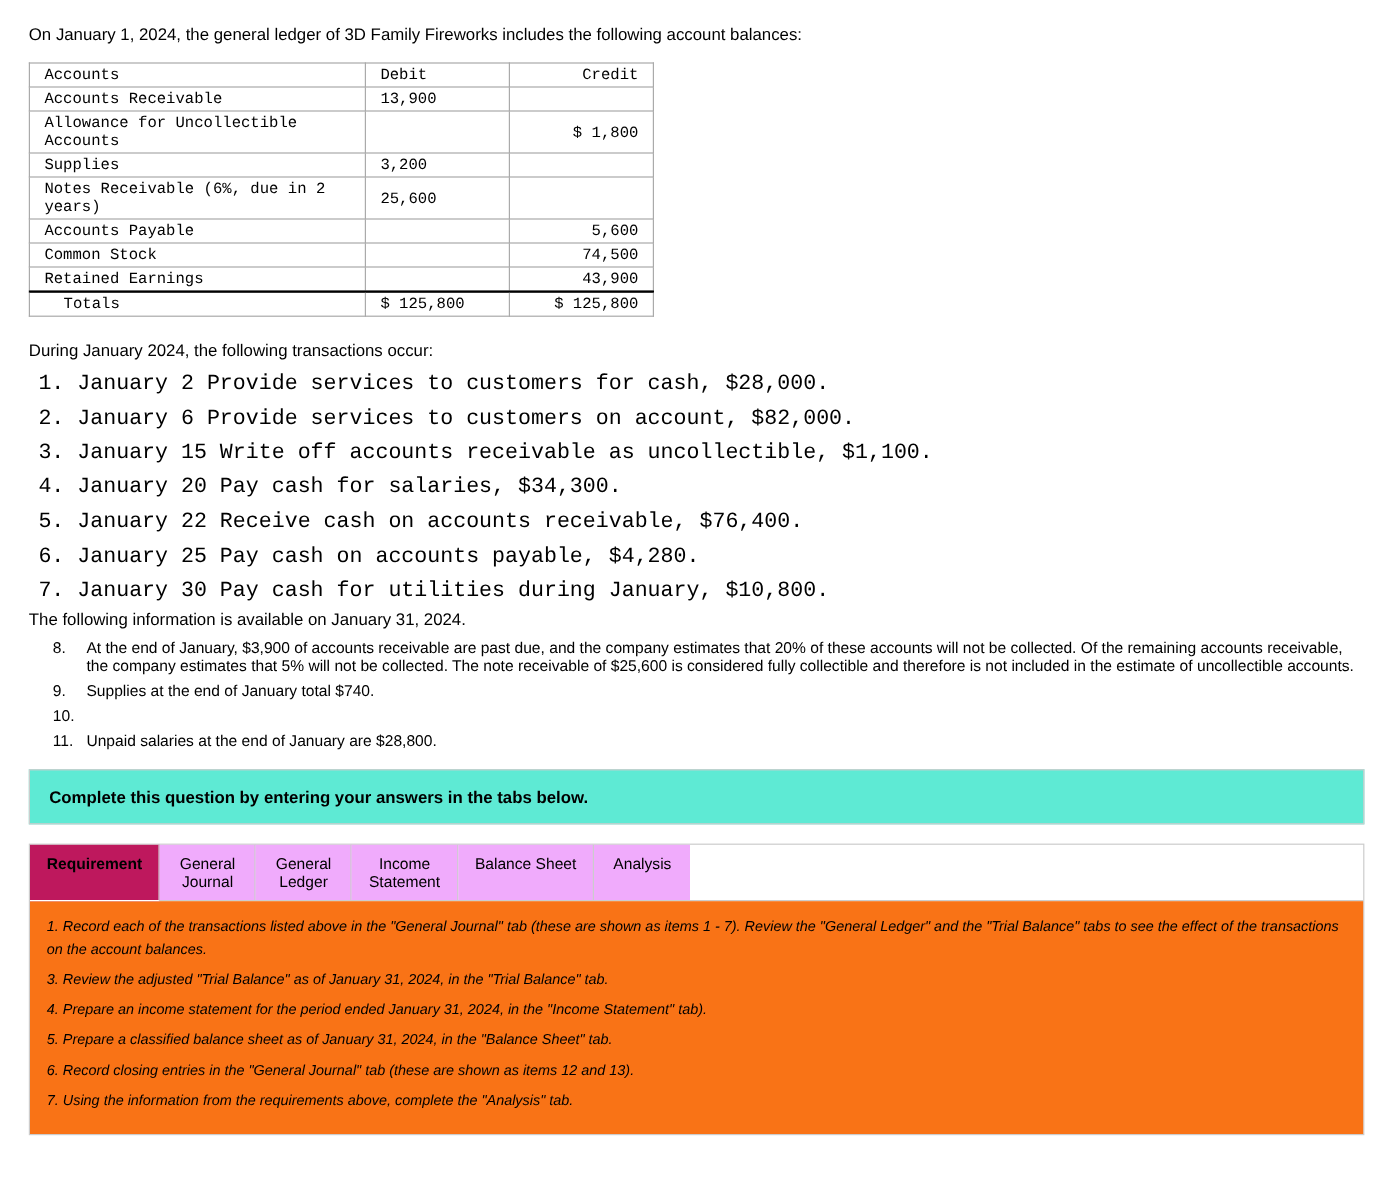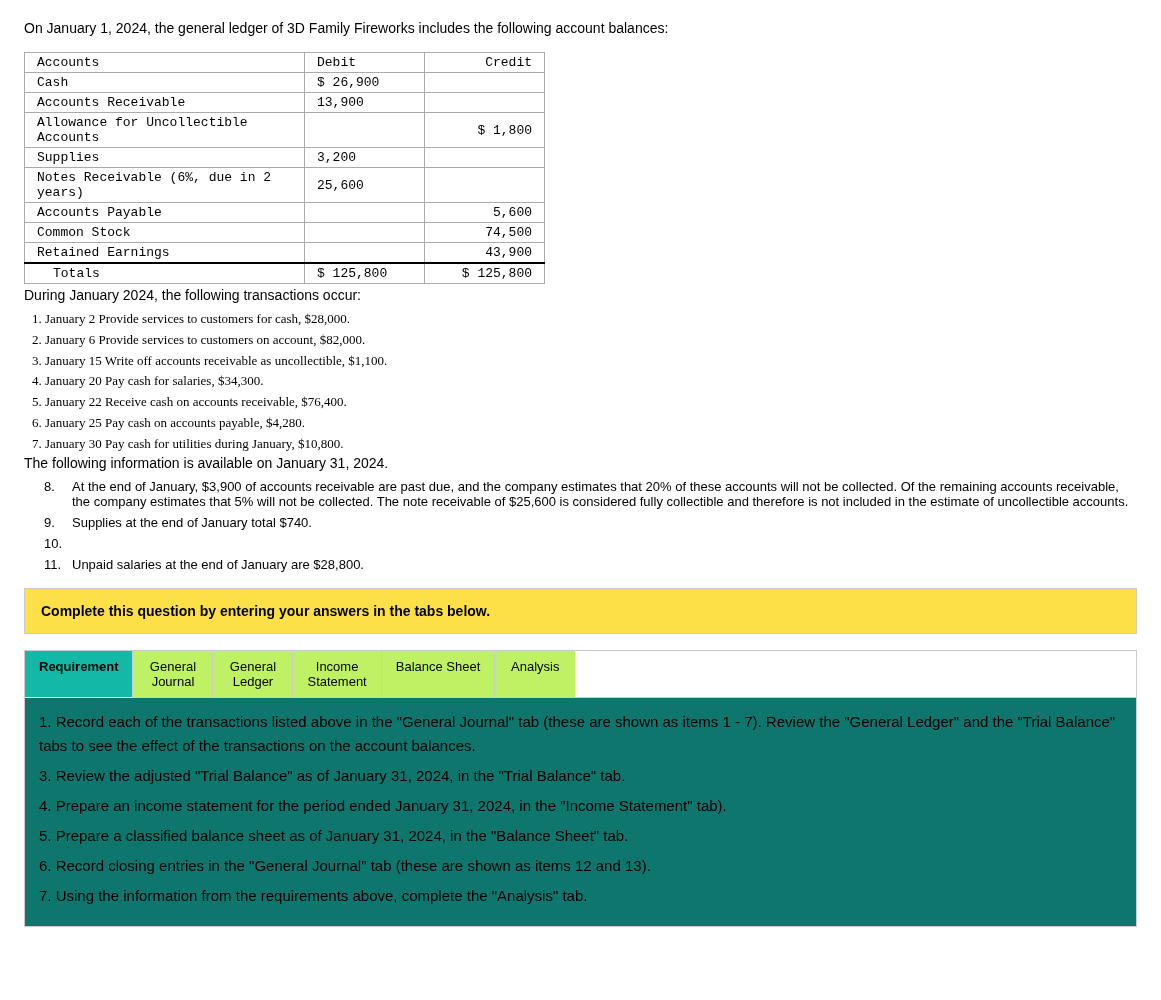--- a/index.html
+++ b/index.html
@@ -10,21 +10,21 @@
       color: #000;
       padding: 20px 24px;
       max-width: 1161px;
     }
     .intro-text {
       font-size: 14px;
       margin-bottom: 16px;
     }
     .account-table {
       border-collapse: collapse;
-      margin-bottom: 3px;
+      margin-bottom: 20px;
       font-family: 'Courier New', monospace;
       font-size: 13px;
     }
     .account-table td {
       padding: 2px 12px;
       border: 1px solid #aaa;
     }
     .account-table .header-row td {
       background: #fff;
       font-weight: normal;
@@ -36,100 +36,96 @@
     .col-debit { width: 120px; }
     .col-credit { width: 120px; text-align: right; }
     .transactions-section {
       font-size: 13px;
     }
     .transactions-section p {
       margin-bottom: 6px;
       font-size: 14px;
     }
     .transaction-list {
-      font-family: Liberation Serif, serif;
-      font-size: 13px;
+      font-family: Liberation Mono, monospace;
+      font-size: 18px;
       margin-left: 8px;
       line-height: 1.6;
     }
     .additional-info {
       font-size: 14px;
       margin-bottom: 16px;
     }
     .additional-info p {
       margin-bottom: 8px;
     }
     .additional-info .info-item {
       margin-left: 20px;
       margin-bottom: 6px;
       font-size: 13px;
     }
     .complete-box {
-      background: #fde047;
+      background: #5eead4;
       border: 1px solid #ccc;
       padding: 14px 16px;
       margin-bottom: 16px;
       font-weight: bold;
       font-size: 14px;
     }
     .tabs-container {
       border: 1px solid #ccc;
       margin-bottom: 0;
     }
     .tabs-row {
       display: flex;
       border-bottom: 1px solid #ccc;
     }
     .tab {
       padding: 8px 14px;
       border-right: 1px solid #ccc;
-      background: #bef264;
+      background: #f0abfc;
       cursor: pointer;
       font-size: 13px;
       text-align: center;
       min-width: 80px;
     }
     .tab:last-child {
       border-right: none;
     }
     .tab.active {
-      background: #14b8a6;
+      background: #be185d;
       border-bottom: 1px solid #fff;
       margin-bottom: -1px;
       font-weight: bold;
     }
     .tab-content {
       padding: 12px 14px;
-      font-size: 15px;
+      font-size: 12px;
       line-height: 1.6;
-      background: #0f766e;
+      background: #f97316;
+      font-style: italic;
     }
     .tab-content p {
       margin-bottom: 6px;
     }
   </style>
 </head>
 <body>
 
 <p class="intro-text">On January 1, 2024, the general ledger of 3D Family Fireworks includes the following account balances:</p>
 
 <table class="account-table">
   <thead>
     <tr class="header-row">
       <td class="col-account">Accounts</td>
       <td class="col-debit">Debit</td>
       <td class="col-credit">Credit</td>
     </tr>
   </thead>
   <tbody id="table-body">
-  <tr>
-        <td class="col-account">Cash</td>
-        <td class="col-debit">$ 26,900</td>
-        <td class="col-credit"></td>
-      </tr>
       <tr>
         <td class="col-account">Accounts Receivable</td>
         <td class="col-debit">13,900</td>
         <td class="col-credit"></td>
       </tr>
       <tr>
         <td class="col-account">Allowance for Uncollectible Accounts</td>
         <td class="col-debit"></td>
         <td class="col-credit">$ 1,800</td>
       </tr>

